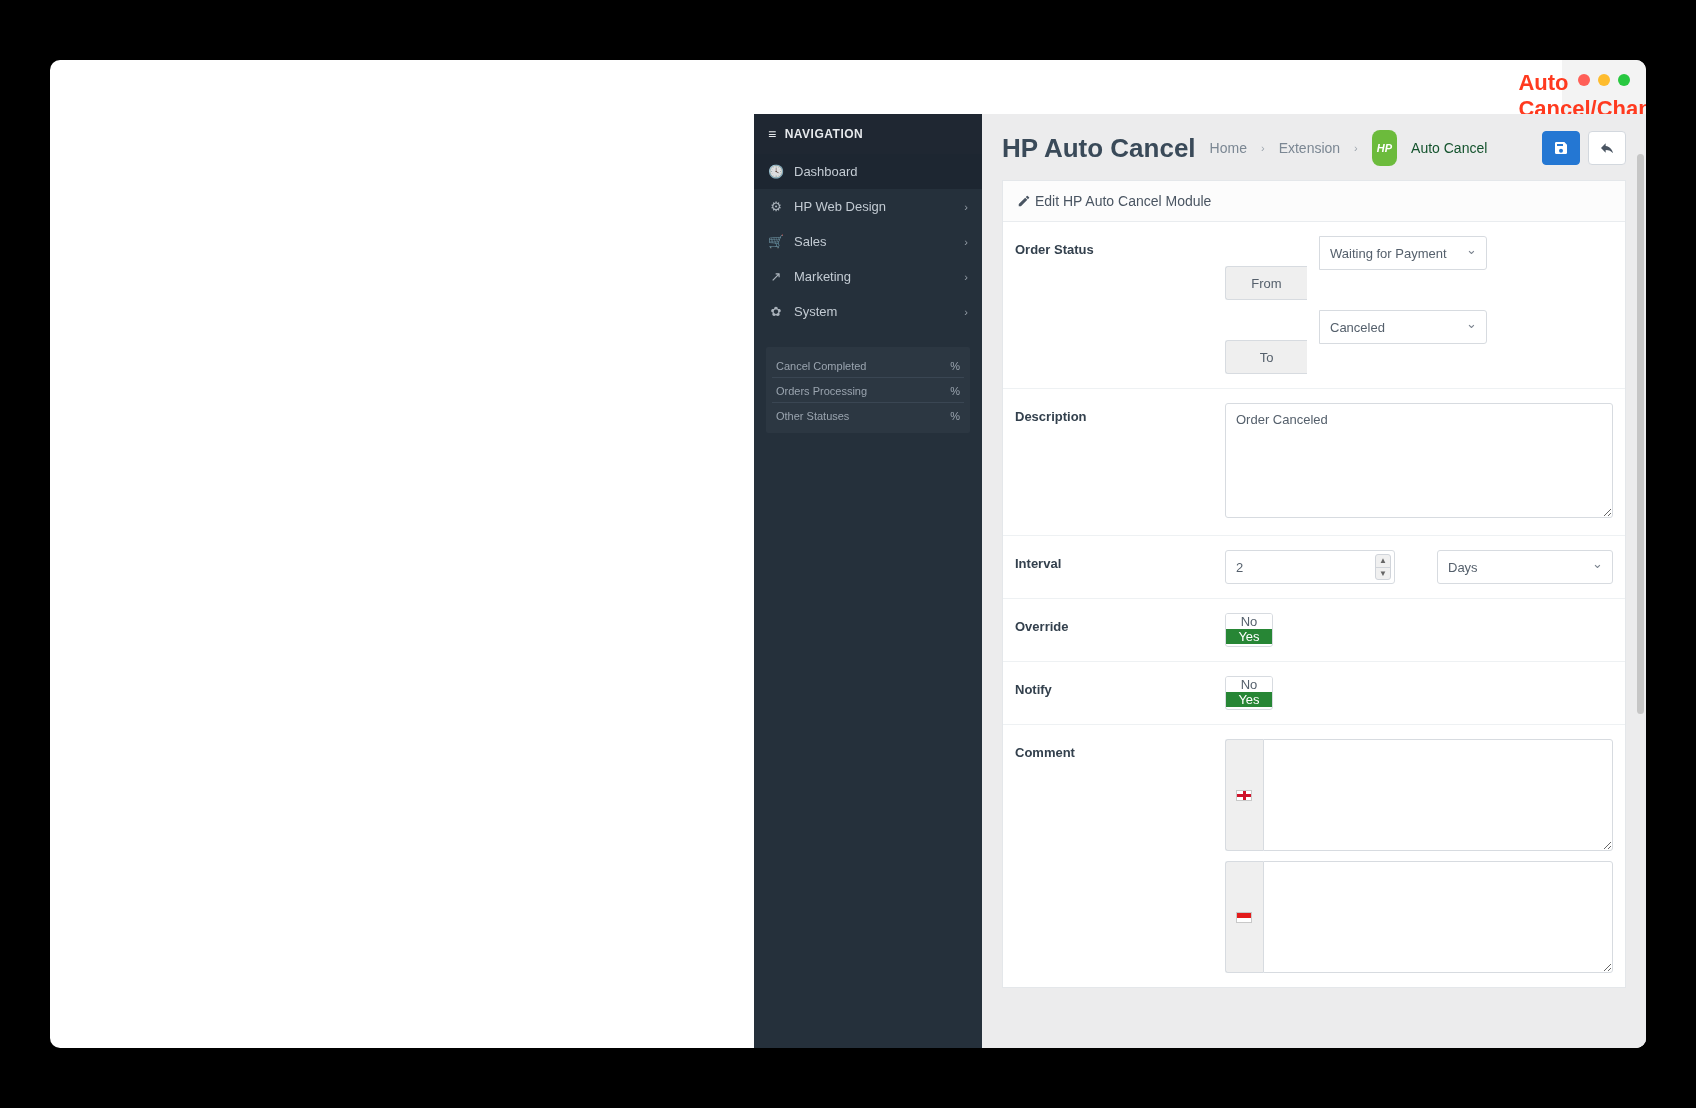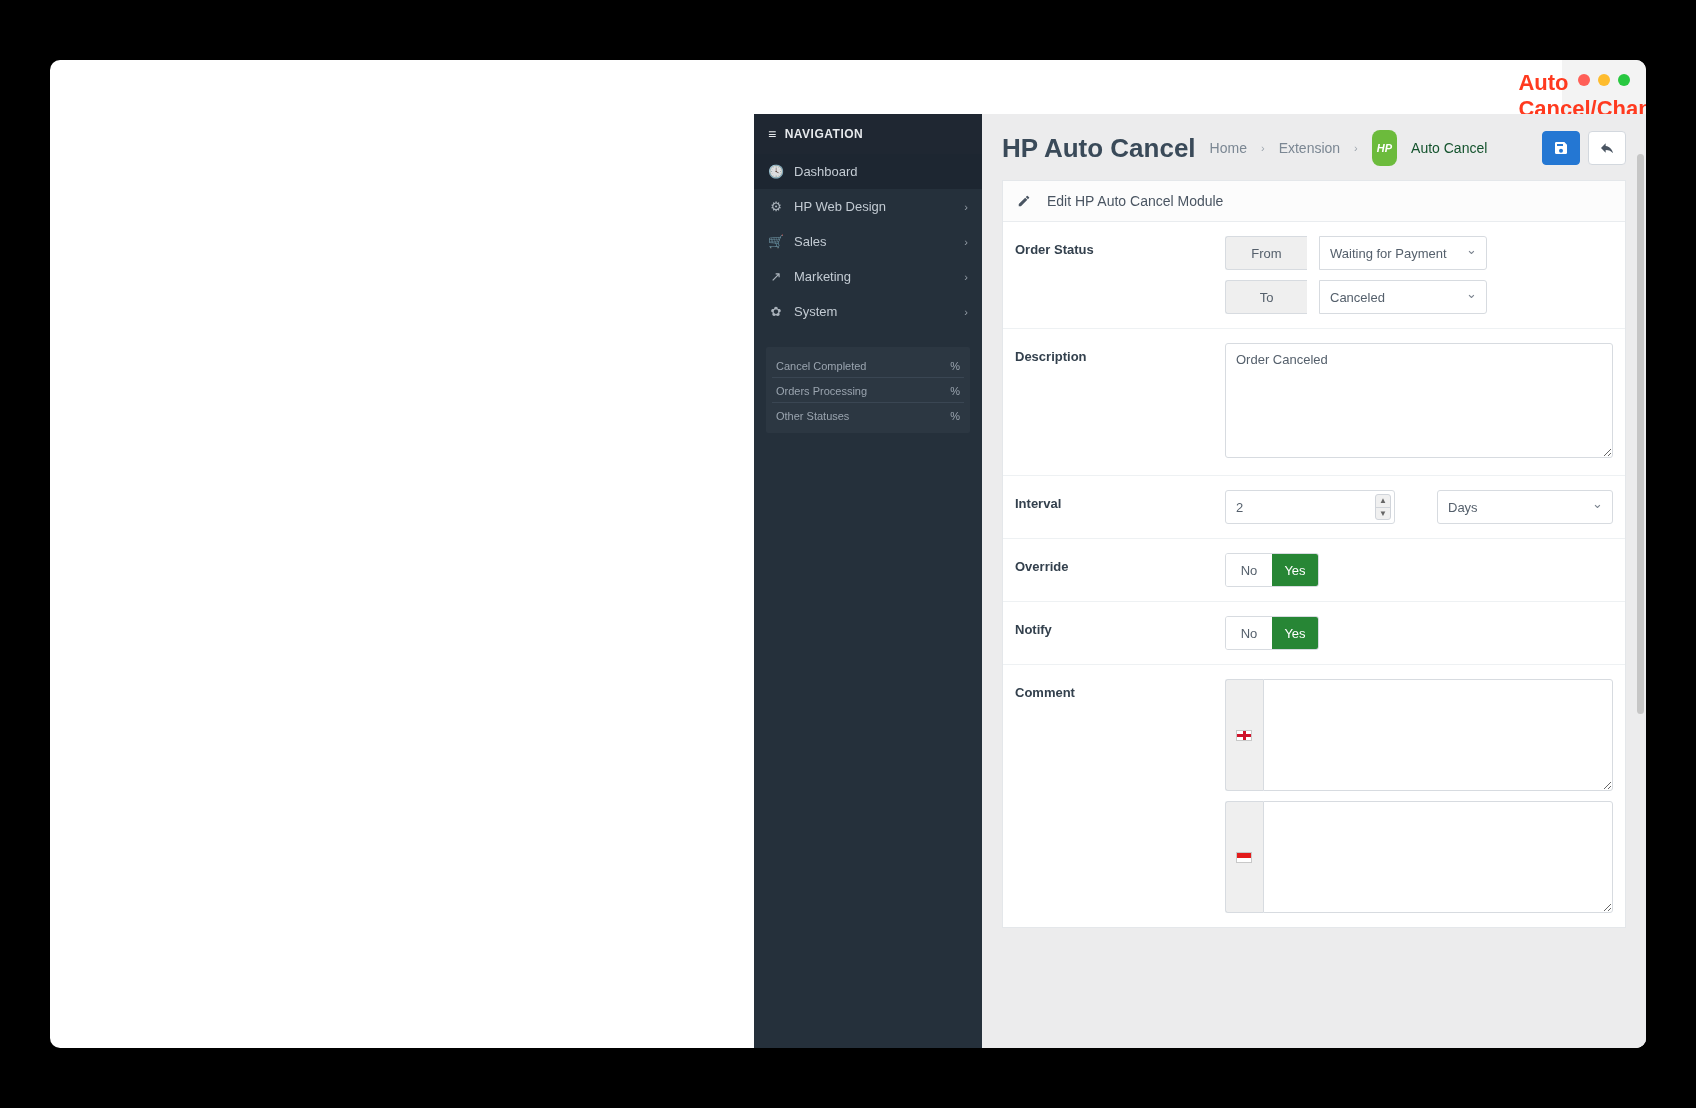--- a/index.html
+++ b/index.html
@@ -171,21 +171,21 @@
     background: #fff;
     border: 1px solid #e4e7ea;
   }
   .panel-head {
     padding: 12px 14px;
     font-size: 14px;
     color: #4a5562;
     border-bottom: 1px solid #e9ecef;
     display: flex;
     align-items: center;
-    gap: 16px;
+    gap: 4px;
     background: #fcfcfc;
   }
   .form-row {
     display: flex;
     padding: 14px 12px;
     border-bottom: 1px solid #eef1f3;
   }
   .form-row:last-child { border-bottom: 0; }
   .form-label {
     width: 210px;
@@ -204,20 +204,21 @@
     border: 1px solid #d7dbe0;
     border-right: 0;
     width: 82px;
     display: flex;
     align-items: center;
     justify-content: center;
     font-size: 13px;
     color: #55606c;
     border-radius: 3px 0 0 3px;
     height: 34px;
+    margin-top: 30px;
   }
   .select, .text-input, .number-input, .textarea {
     border: 1px solid #d7dbe0;
     height: 34px;
     padding: 0 10px;
     font-size: 13px;
     color: #55606c;
     background: #fff;
     border-radius: 0 3px 3px 0;
     outline: none;
@@ -255,20 +256,21 @@
     resize: both;
     border-radius: 3px;
   }
   .textarea.tall { height: 112px; }
   .toggle {
     display: inline-flex;
     border: 1px solid #d7dbe0;
     border-radius: 3px;
     overflow: hidden;
     height: 34px;
+    flex-direction: column;
   }
   .toggle button {
     border: 0;
     background: #fff;
     width: 46px;
     font-size: 13px;
     color: #55606c;
     cursor: pointer;
     font-family: inherit;
   }

